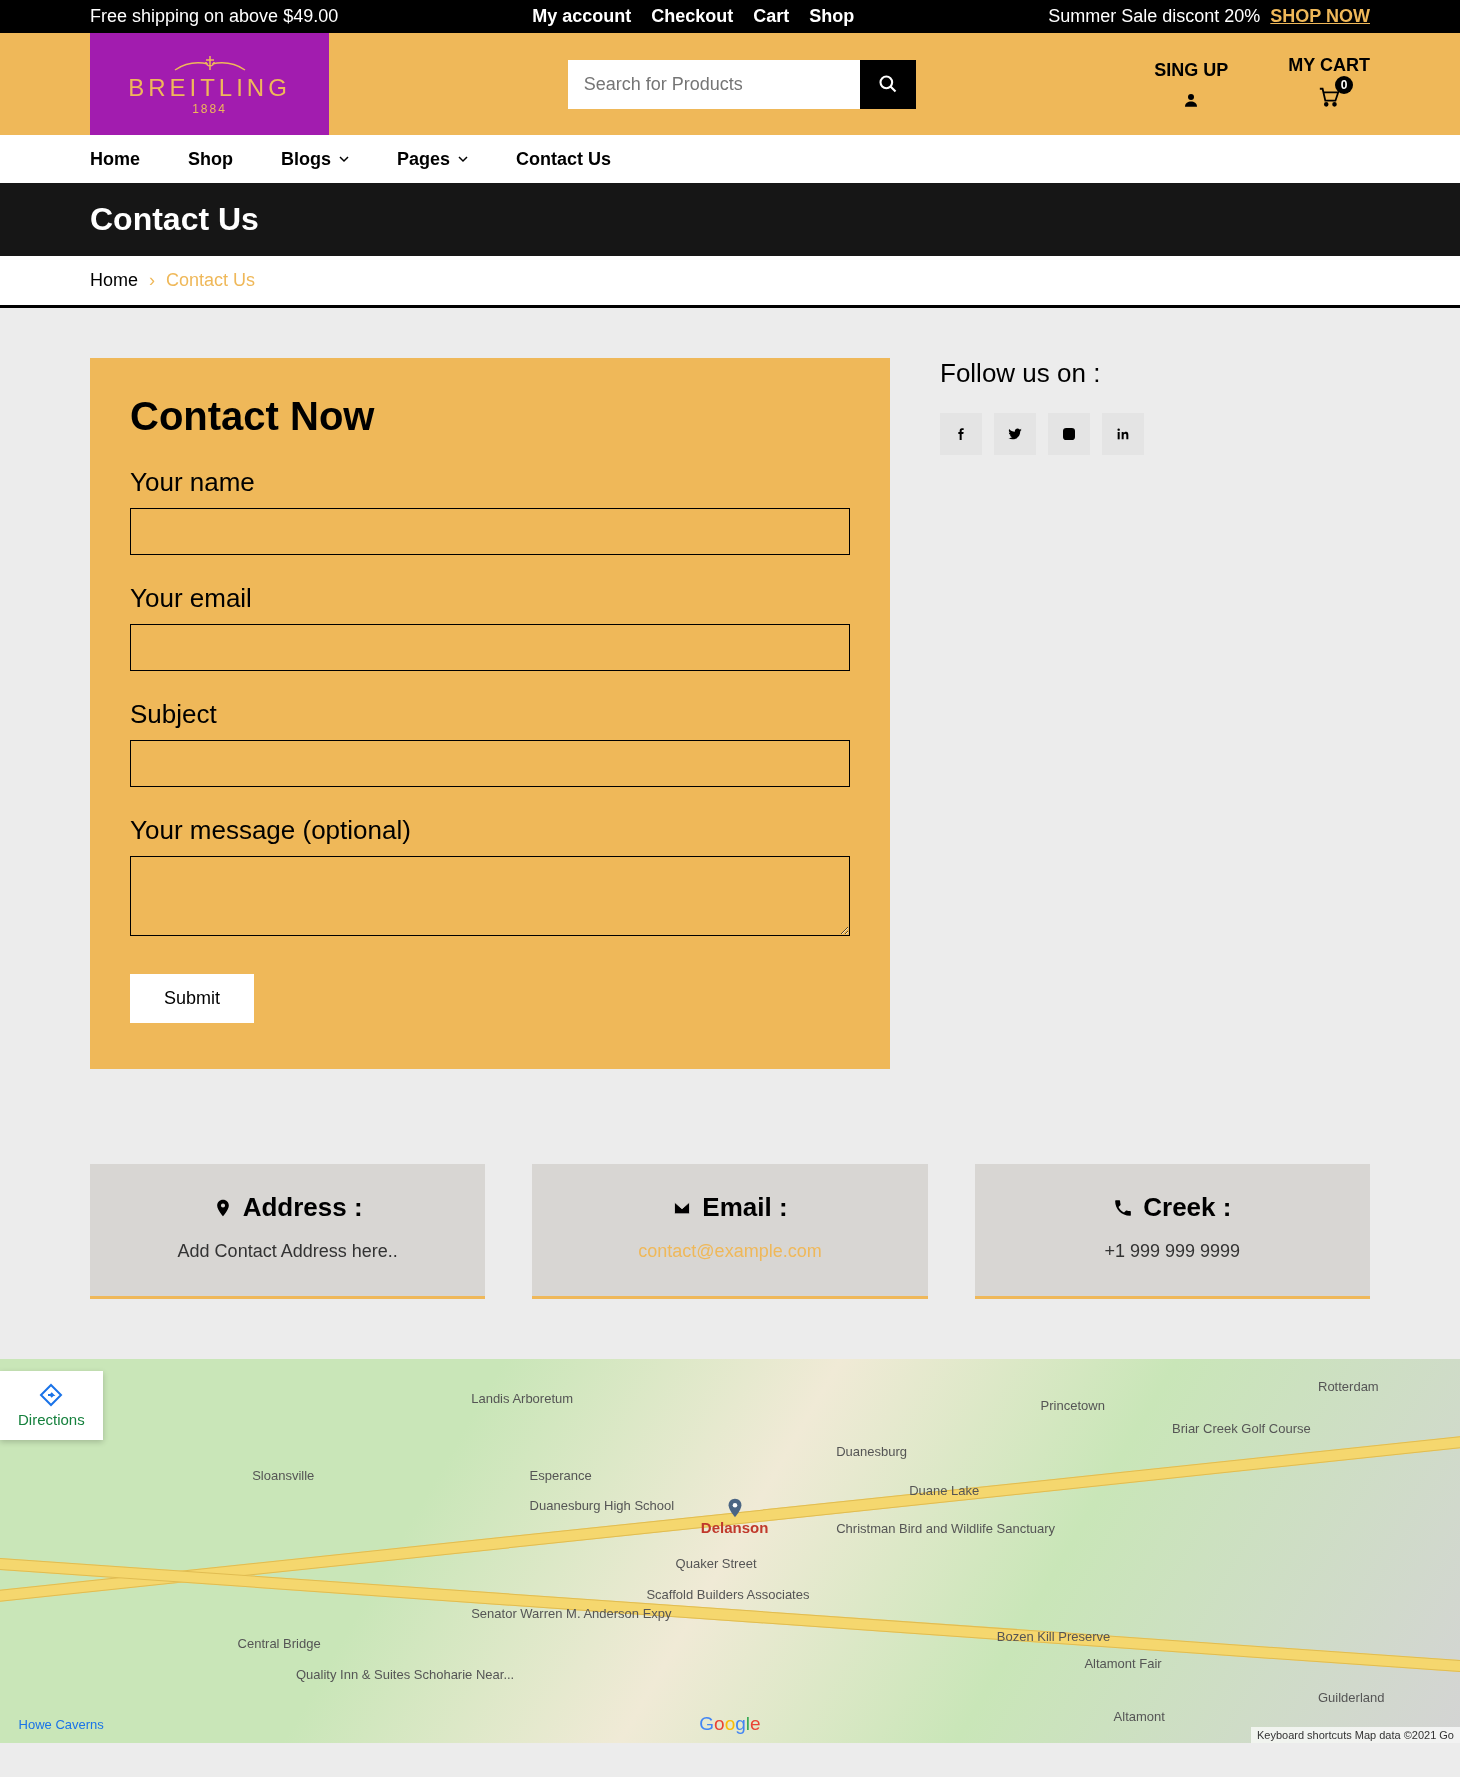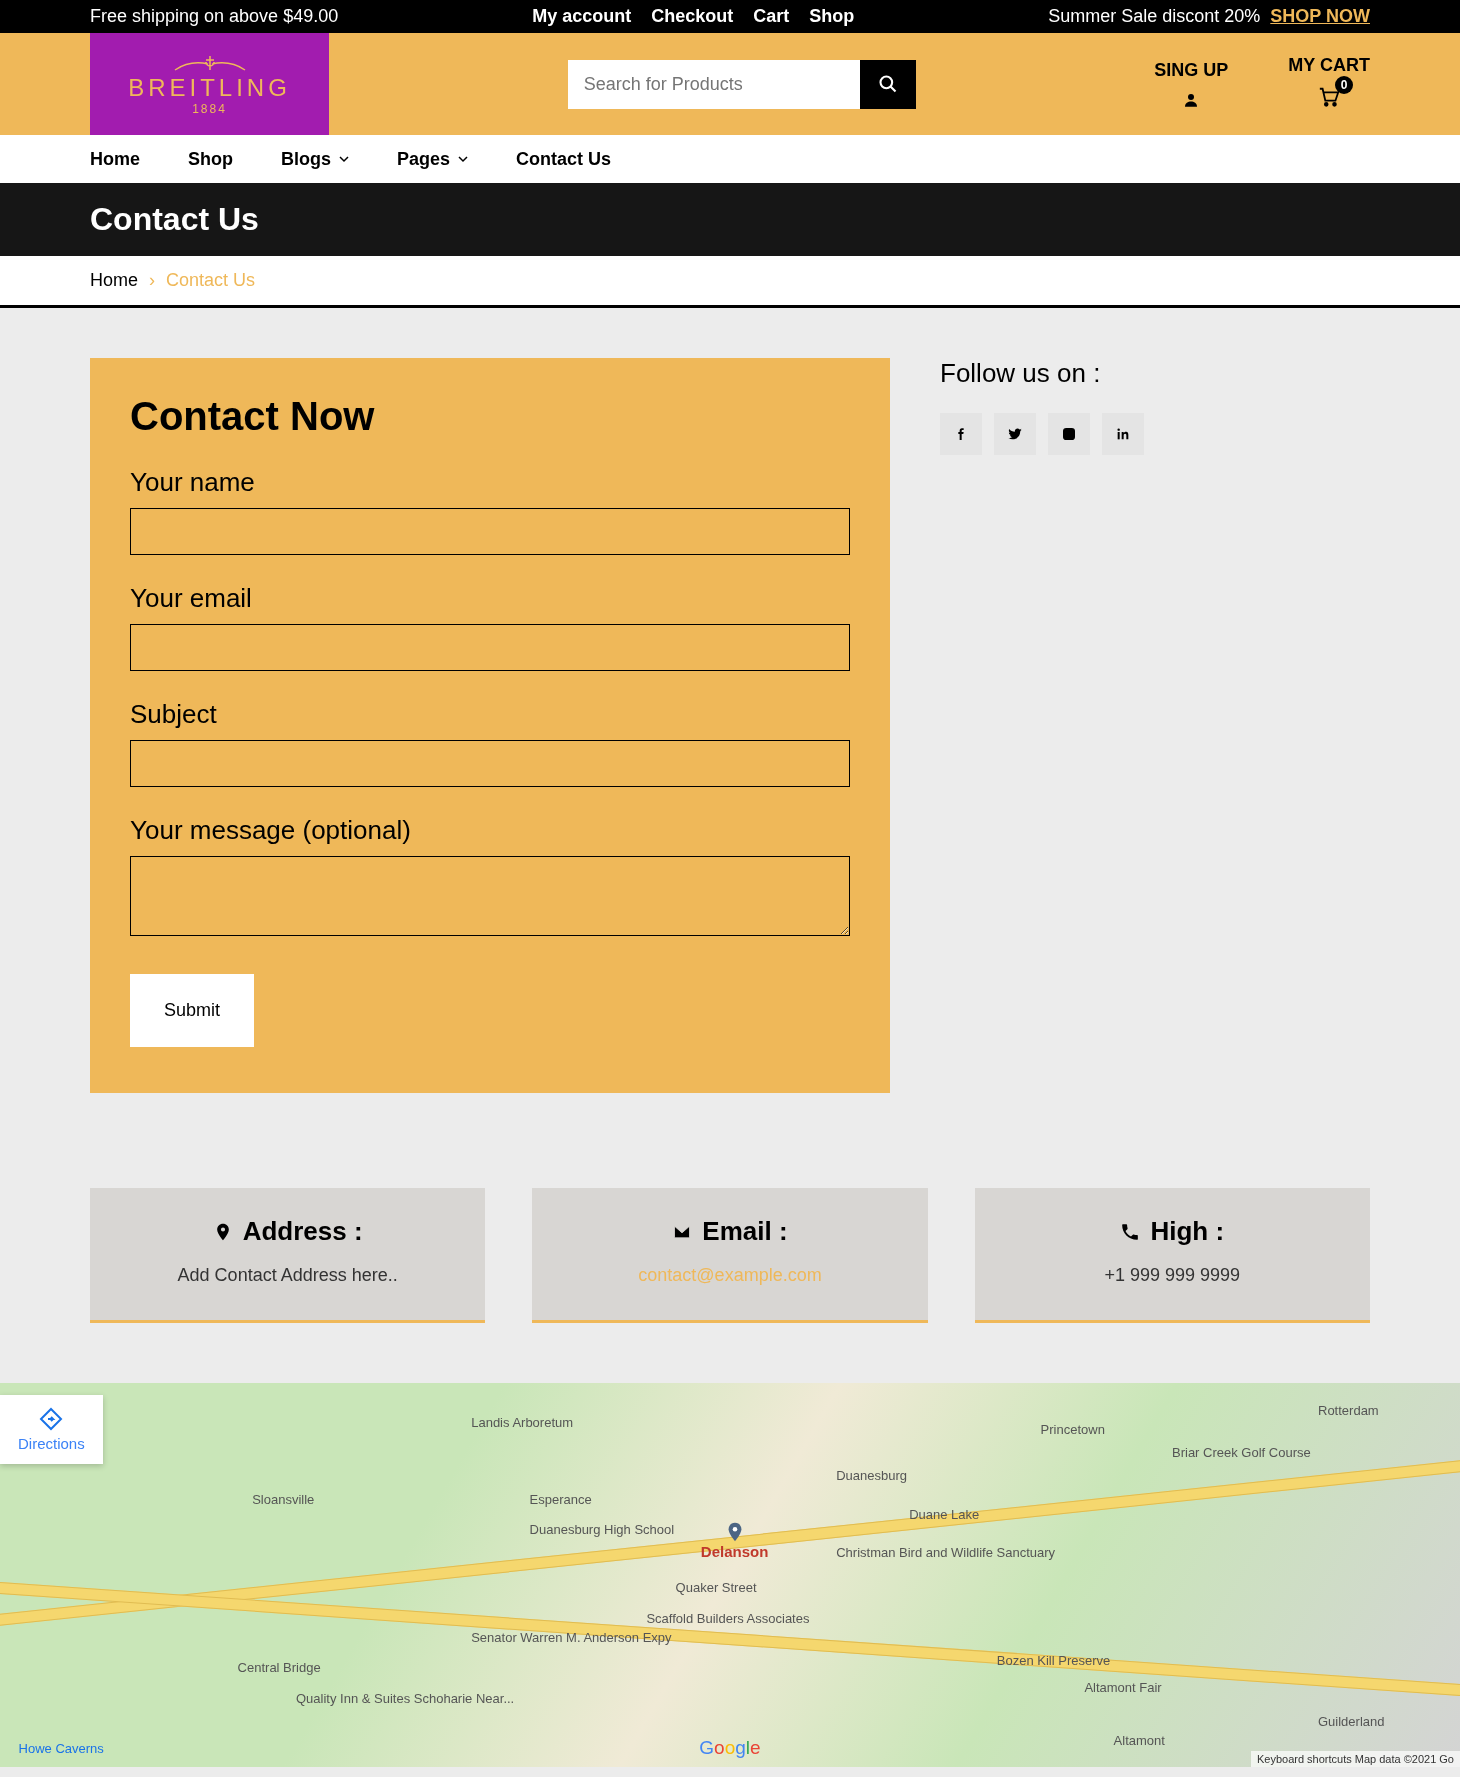--- a/index.html
+++ b/index.html
@@ -158,21 +158,21 @@
   border: 1.5px solid #000;
   background: #efb859;
   padding: 12px;
   font-size: 18px;
   outline: none;
 }
 .form-textarea { height: 80px; resize: vertical; }
 .submit-btn {
   background: #fff;
   border: none;
-  padding: 26px 34px;
+  padding: 14px 34px;
   font-size: 18px;
   font-weight: 500;
   cursor: pointer;
   margin-top: 6px;
 }
 
 .follow-col { flex: 1; }
 .follow-title { font-size: 26px; font-weight: 500; margin-bottom: 24px; }
 .social-row { display: flex; gap: 12px; }
 .social-btn {
@@ -243,21 +243,21 @@
   font-weight: 700;
   font-size: 15px;
 }
 .map-directions {
   position: absolute;
   top: 12px;
   left: 0;
   background: #fff;
   padding: 12px 18px;
   text-align: center;
-  color: #3b82f6;
+  color: #15803d;
   font-size: 15px;
   box-shadow: 0 2px 6px rgba(0,0,0,0.2);
 }
 .map-directions svg { width: 24px; height: 24px; fill: #1a73e8; display: block; margin: 0 auto 4px; }
 .map-attrib {
   position: absolute;
   right: 0;
   bottom: 0;
   background: rgba(255,255,255,0.7);
   font-size: 11px;
@@ -445,21 +445,21 @@
         </svg>
       <span>Email :</span>
     </h3>
     <div class="info-val link">contact@example.com</div>
   </div>
   <div class="info-card">
     <h3>
       <svg viewBox="0 0 24 24">
           <path d="M6.6 10.8 C8 13.6 10.4 16 13.2 17.4 L15.4 15.2 C15.7 14.9 16.1 14.8 16.5 14.9 C17.7 15.3 19 15.5 20.3 15.5 C20.9 15.5 21.4 16 21.4 16.6 V20.3 C21.4 20.9 20.9 21.4 20.3 21.4 C10.3 21.4 2.6 13.7 2.6 3.7 C2.6 3.1 3.1 2.6 3.7 2.6 H7.4 C8 2.6 8.5 3.1 8.5 3.7 C8.5 5 8.7 6.3 9.1 7.5 C9.2 7.9 9.1 8.3 8.8 8.6 Z"></path>
         </svg>
-      <span>High :</span>
+      <span>Creek :</span>
     </h3>
     <div class="info-val">+1 999 999 9999</div>
   </div>
 </div>
 
 <div class="map">
   <div class="map-road r1"></div>
   <div class="map-road r2"></div>
 
   <div class="map-directions">

